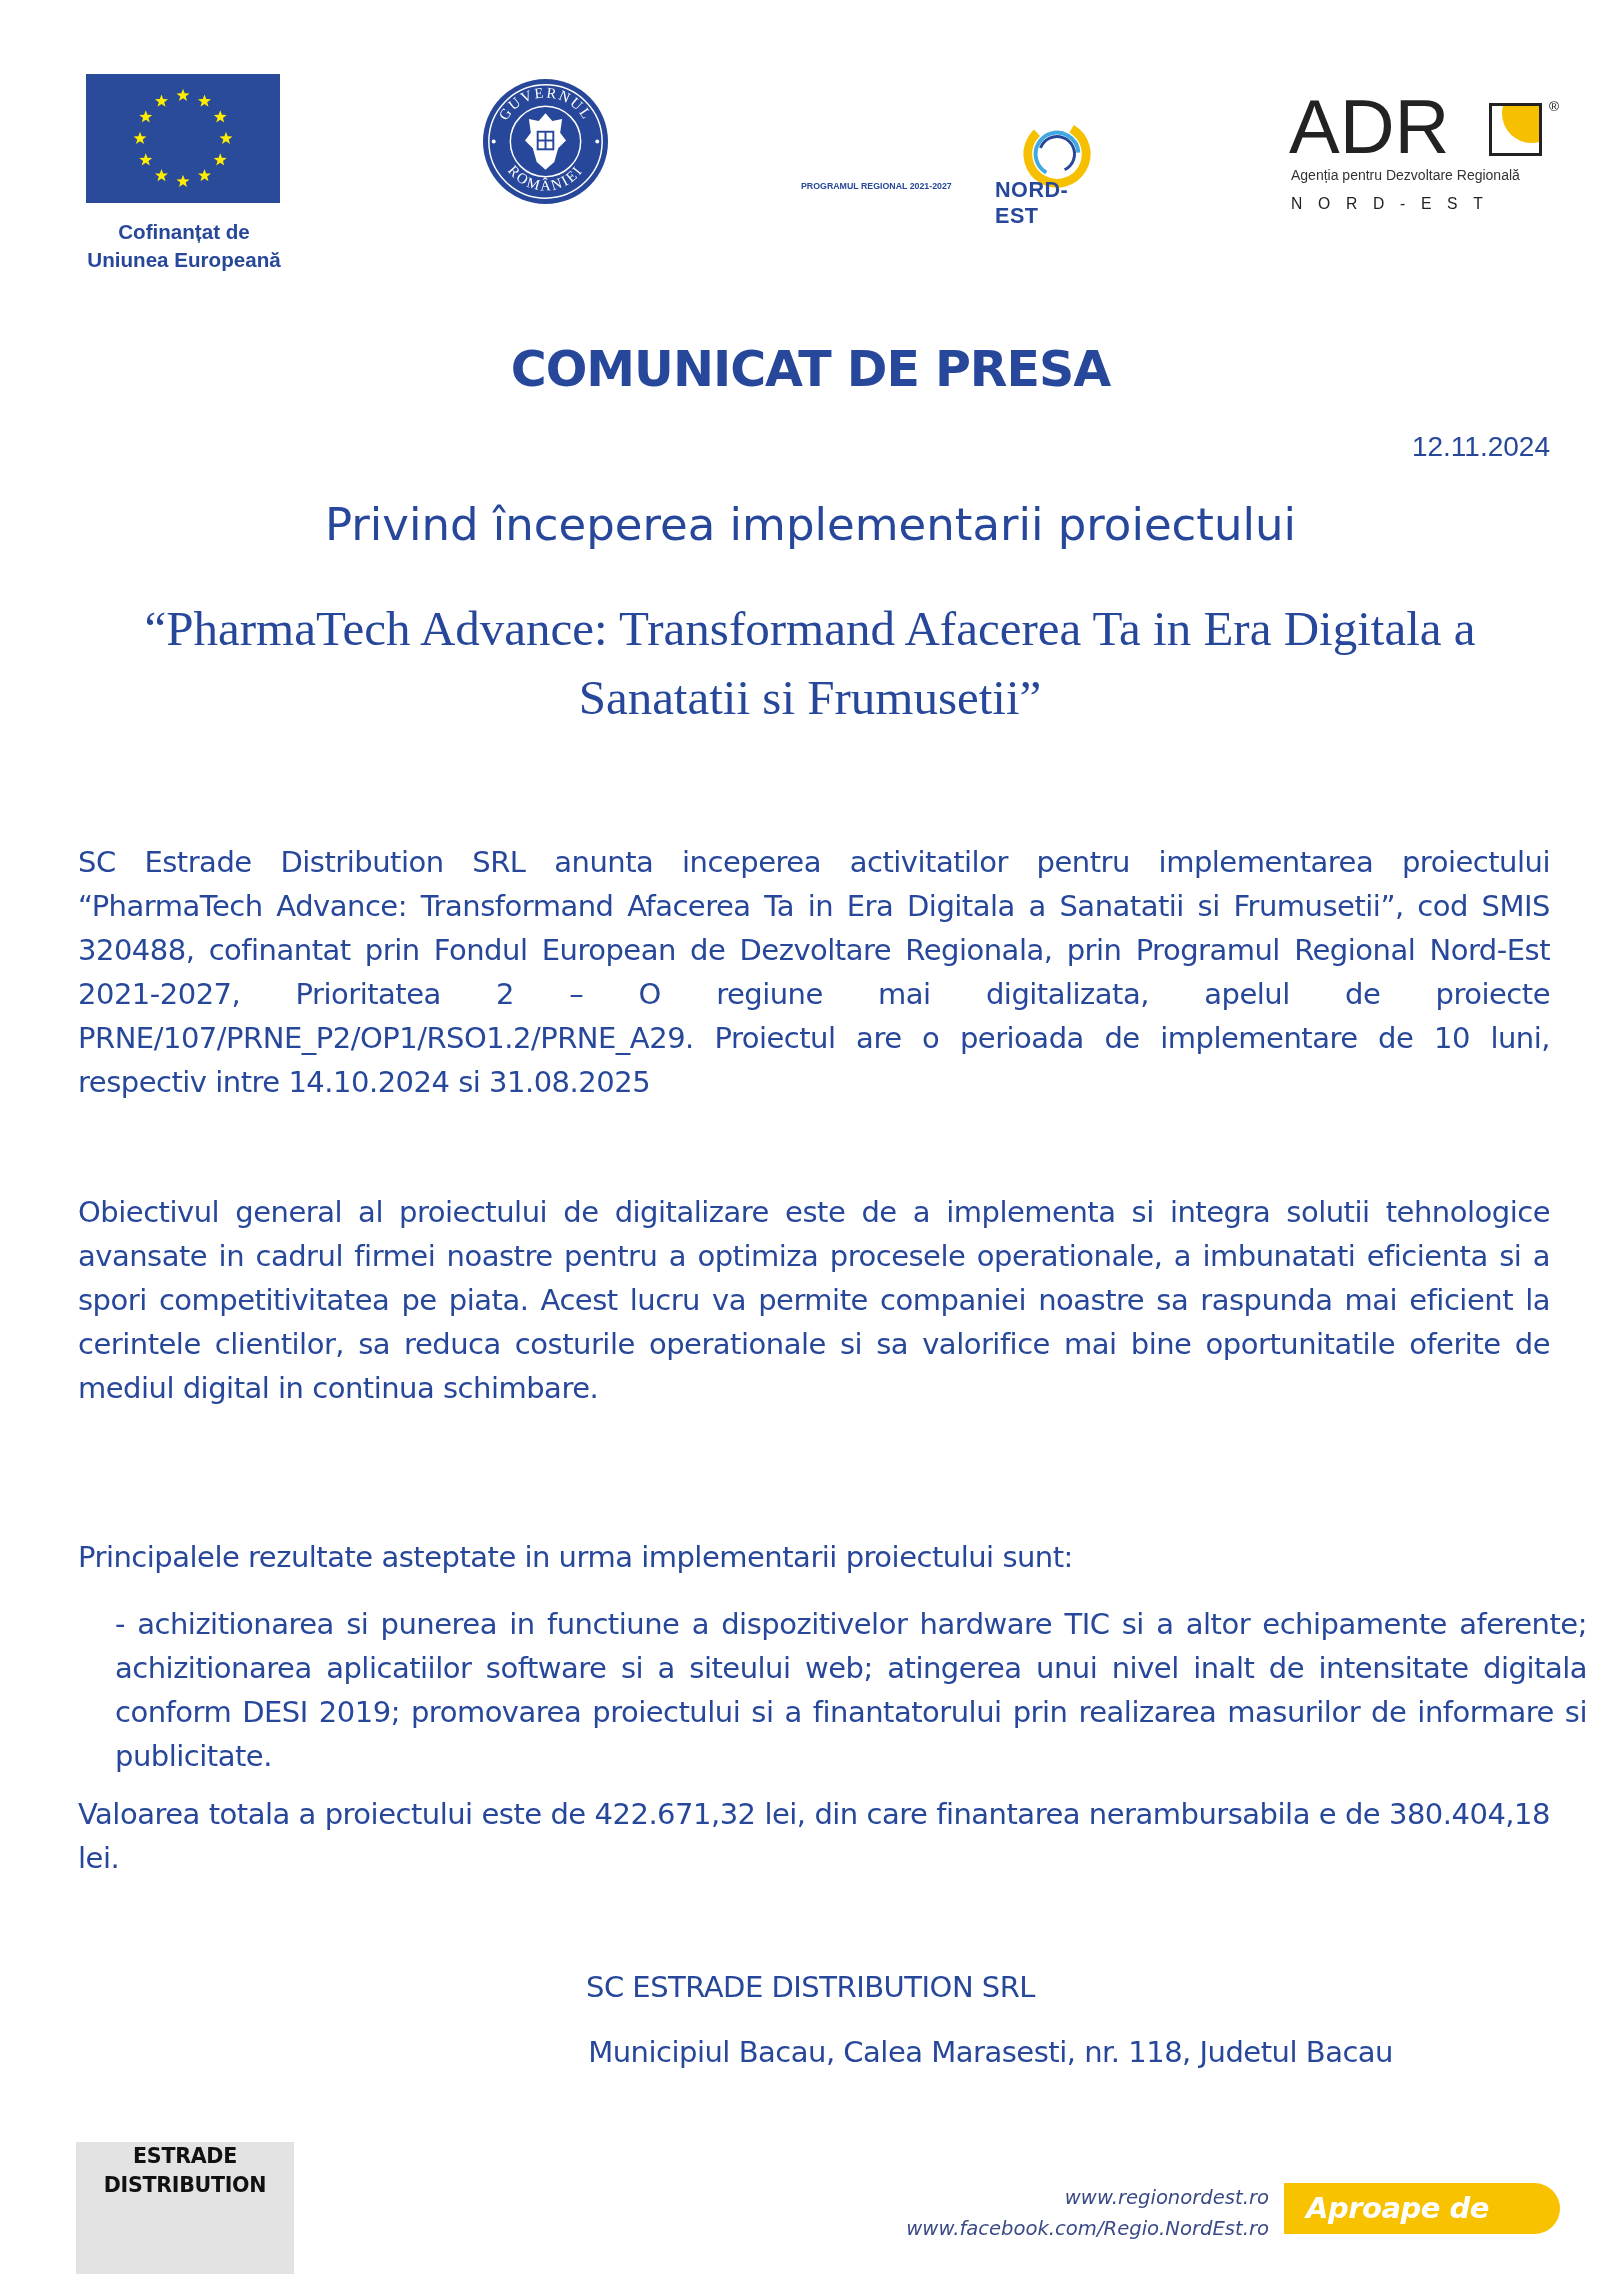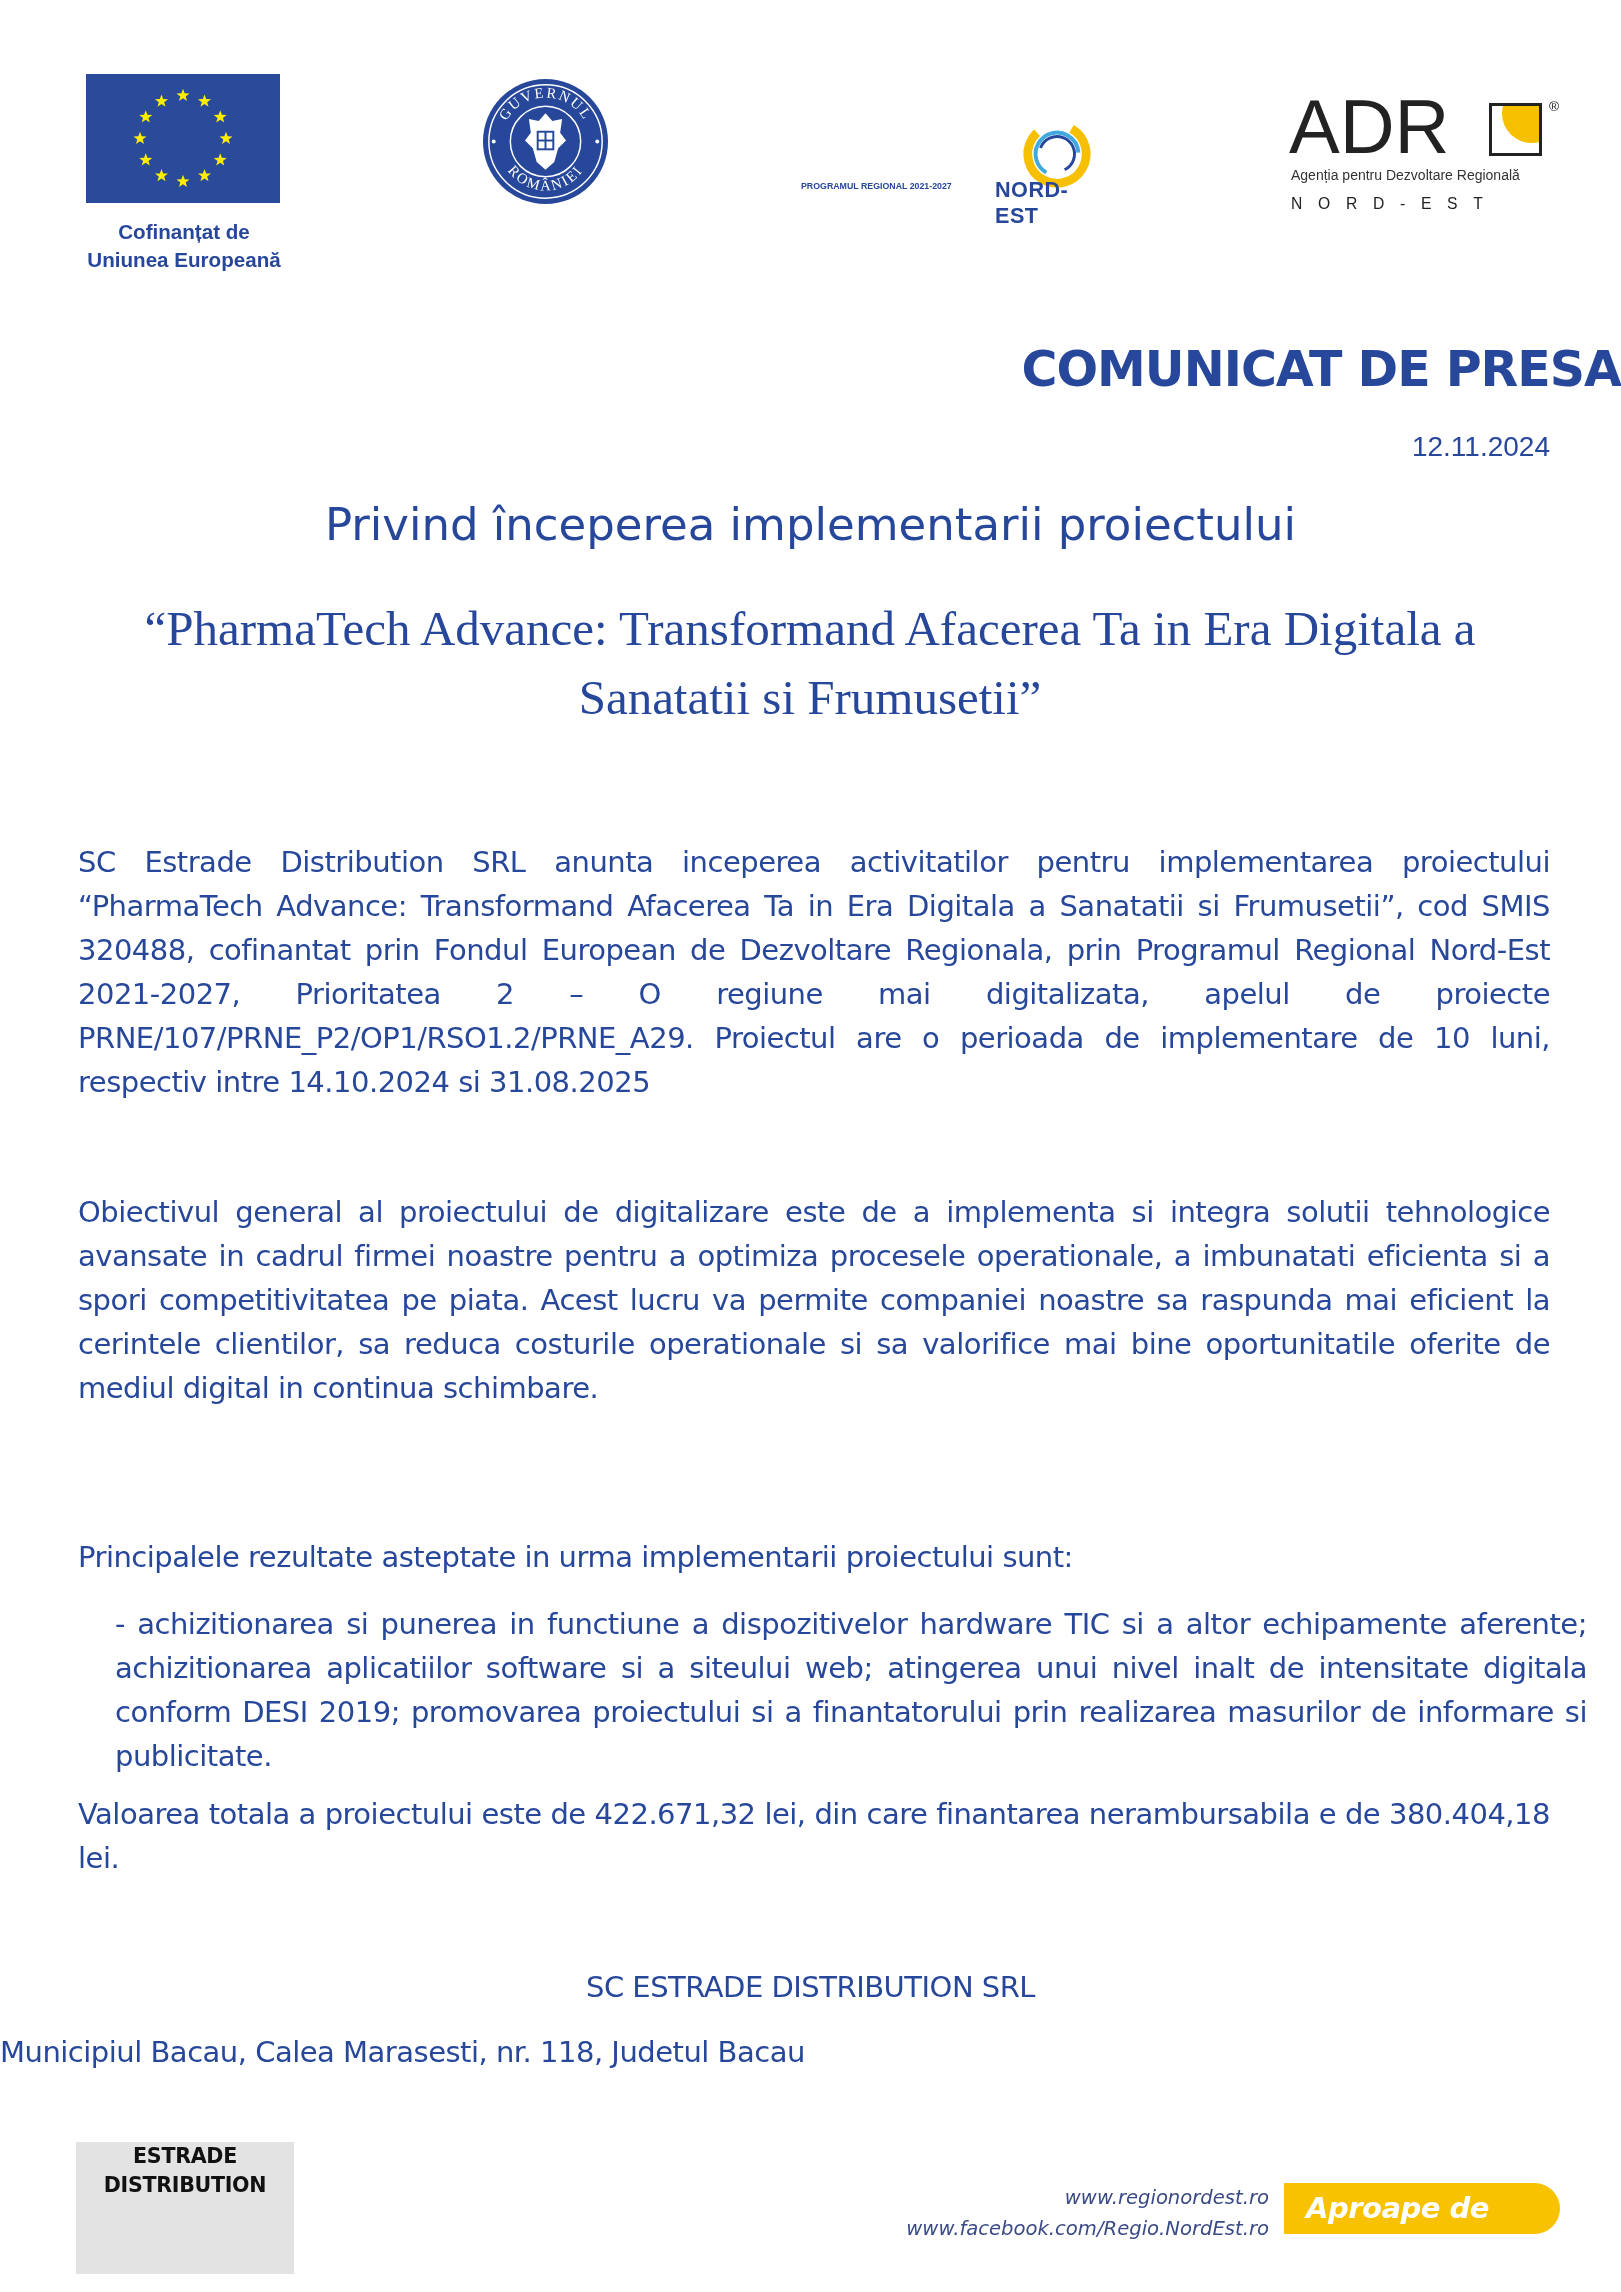--- a/index.html
+++ b/index.html
@@ -22,35 +22,35 @@
 
   .adr { left: 1289px; top: 93px; width: 274px; height: 127px; }
   .adr-word { position: absolute; left: 0; top: -5.9px; font-size: 76px; font-weight: normal; color: #222; letter-spacing: 0px; line-height: 80px; }
   .adr-box { position: absolute; left: 200px; top: 9.8px; width: 53px; height: 53px; border: 3.9px solid #222; box-sizing: border-box; overflow: hidden; background: #fff; }
   .adr-box .sun { position: absolute; right: -21.6px; top: -21.6px; width: 59px; height: 59px; border-radius: 50%; background: #f6c000; }
   .adr-reg { position: absolute; left: 260px; top: 5.9px; font-size: 13.7px; color: #222; }
   .adr-agency { position: absolute; left: 2px; top: 74px; font-size: 14px; color: #333; white-space: nowrap; }
   .adr-ne { position: absolute; left: 2px; top: 102px; font-size: 15.7px; color: #222; letter-spacing: 15.7px; white-space: nowrap; }
 
   
-  .press-title { left: 0; width: 1621px; top: 341px; text-align: right; font-family: "DejaVu Sans", sans-serif; font-weight: bold; font-size: 49px; letter-spacing: -1px; color: #27479a; }
+  .press-title { left: 0; width: 1621px; top: 341px; text-align: center; font-family: "DejaVu Sans", sans-serif; font-weight: bold; font-size: 49px; letter-spacing: -1px; color: #27479a; }
   .date { right: 71px; top: 431px; font-size: 28px; color: #27479a; }
   .subtitle { left: 0; width: 1621px; top: 498px; text-align: center; font-family: "DejaVu Sans", sans-serif; font-size: 45px; color: #27479a; }
   .project-title { left: 127px; width: 1366px; top: 594px; text-align: center; font-family: "Liberation Serif", "DejaVu Serif", serif; font-size: 49px; line-height: 69px; color: #27479a; }
 
   
   .para { left: 78px; width: 1472px; text-align: justify; font-family: "DejaVu Sans", sans-serif; font-size: 29px; line-height: 44px; color: #27479a; letter-spacing: -0.5px; }
   .p1 { top: 840px; }
   .p2 { top: 1190px; }
   .p3 { top: 1535px; }
   .p4 { top: 1602px; margin-left: 37px; }
   .p5 { top: 1792px; }
 
   .company { left: 0; width: 1621px; top: 1970px; text-align: center; font-family: "DejaVu Sans", sans-serif; font-size: 29px; color: #27479a; letter-spacing: -0.5px; }
-  .address { left: 0; width: 1393px; top: 2035px; text-align: left; font-family: "DejaVu Sans", sans-serif; font-size: 29px; color: #27479a; letter-spacing: -0.5px; }
+  .address { left: 0; width: 1393px; top: 2035px; text-align: right; font-family: "DejaVu Sans", sans-serif; font-size: 29px; color: #27479a; letter-spacing: -0.5px; }
 
   
   .estrade-box { left: 76px; top: 2142px; width: 218px; height: 132px; background: #e3e3e3; display: flex; flex-direction: column; align-items: center; justify-content: flex-start; }
   .estrade-box span { font-family: "DejaVu Sans", sans-serif; font-weight: bold; font-size: 20.6px; color: #111; line-height: 29px; letter-spacing: -0.3px; }
 
   .links { left: 887px; top: 2182px; width: 382px; text-align: right; font-family: "DejaVu Sans", sans-serif; font-style: italic; font-size: 19.6px; color: #3a4a86; line-height: 31px; }
   .links div { white-space: nowrap; }
   .aproape { left: 1284px; top: 2183px; width: 276px; height: 51px; background: #f8c200; border-radius: 0 25.5px 25.5px 0; color: #fff; font-family: "DejaVu Sans", sans-serif; font-style: italic; font-weight: bold; font-size: 29px; line-height: 51px; text-align: left; padding-left: 22px; box-sizing: border-box; letter-spacing: -0.5px; }
 </style>
 </head>

